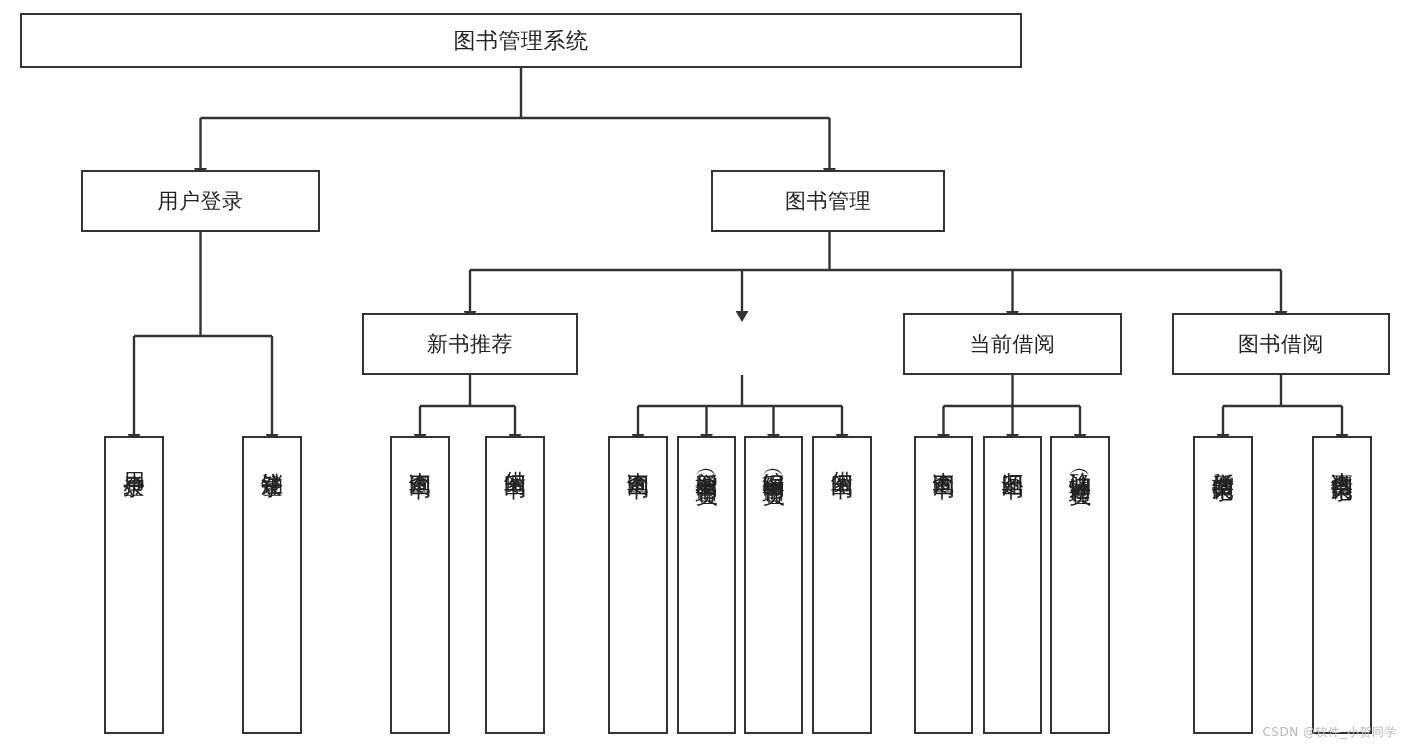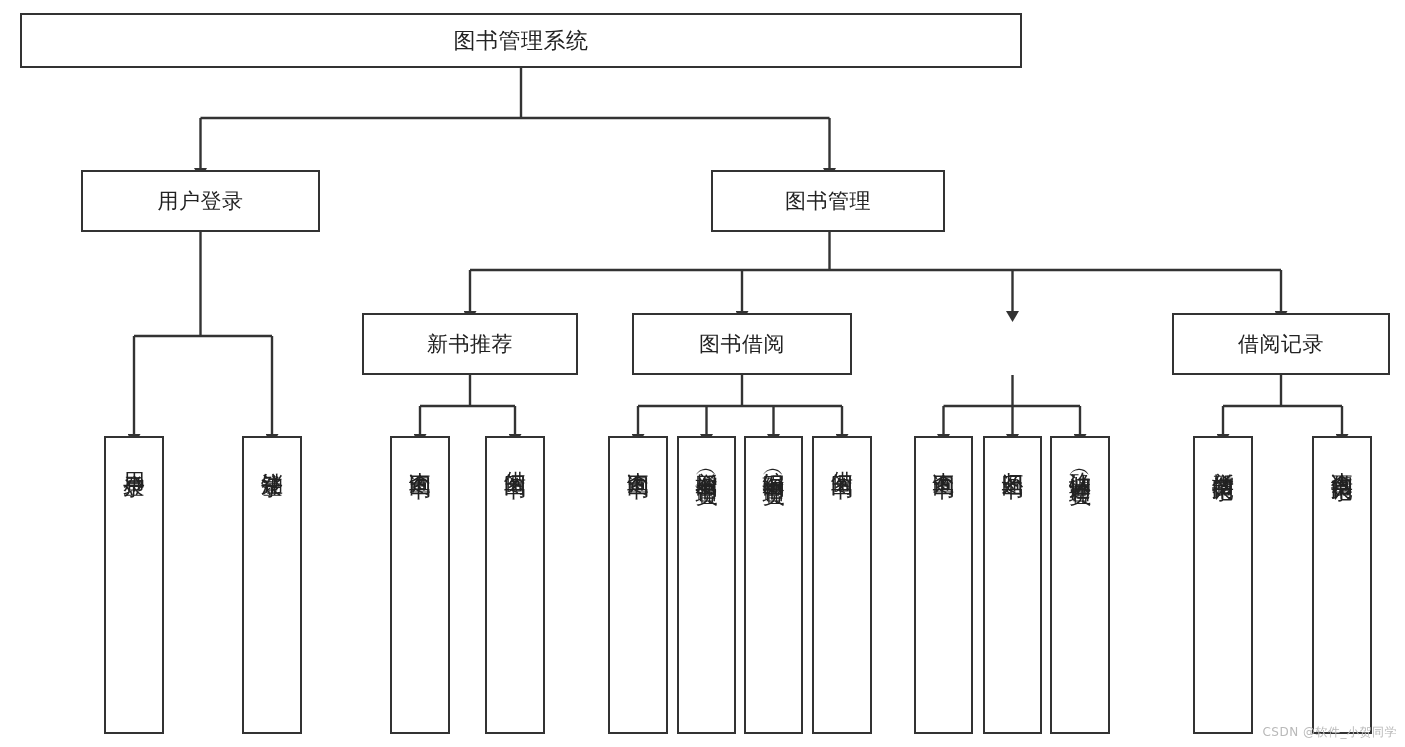--- a/index.html
+++ b/index.html
@@ -129,27 +129,27 @@
   </div>
 
   <div class="node horizontal" style="left:711px;top:170px;width:234px;height:62px;">
     <span class="node-label">图书管理</span>
   </div>
 
   <div class="node horizontal" style="left:362px;top:313px;width:216px;height:62px;">
     <span class="node-label">新书推荐</span>
   </div>
 
-  <div class="node horizontal" style="left:632px;top:313px;width:220px;height:62px;">
+
+  <div class="node horizontal" style="left:903px;top:313px;width:219px;height:62px;">
+    <span class="node-label">当前借阅</span>
+  </div>
+
+  <div class="node horizontal" style="left:1172px;top:313px;width:218px;height:62px;">
     <span class="node-label">图书借阅</span>
-  </div>
-
-
-  <div class="node horizontal" style="left:1172px;top:313px;width:218px;height:62px;">
-    <span class="node-label">借阅记录</span>
   </div>
 
   <div class="node vertical" style="left:104px;top:436px;width:60px;height:298px;">
     <span class="node-label">用户登录</span>
   </div>
 
   <div class="node vertical" style="left:242px;top:436px;width:60px;height:298px;">
     <span class="node-label">注销登录</span>
   </div>
 

